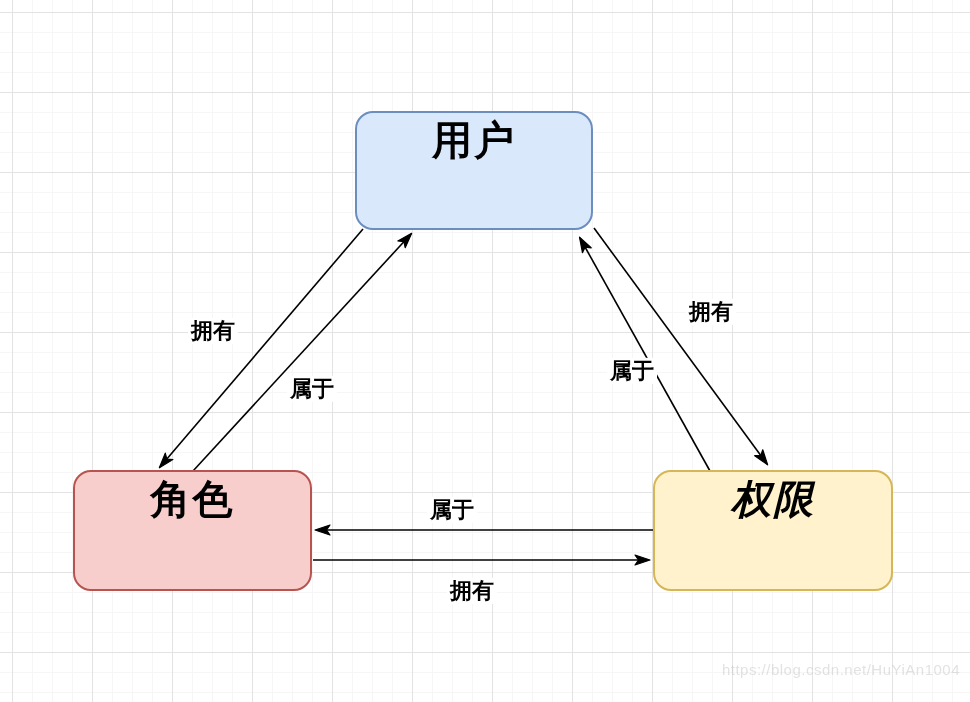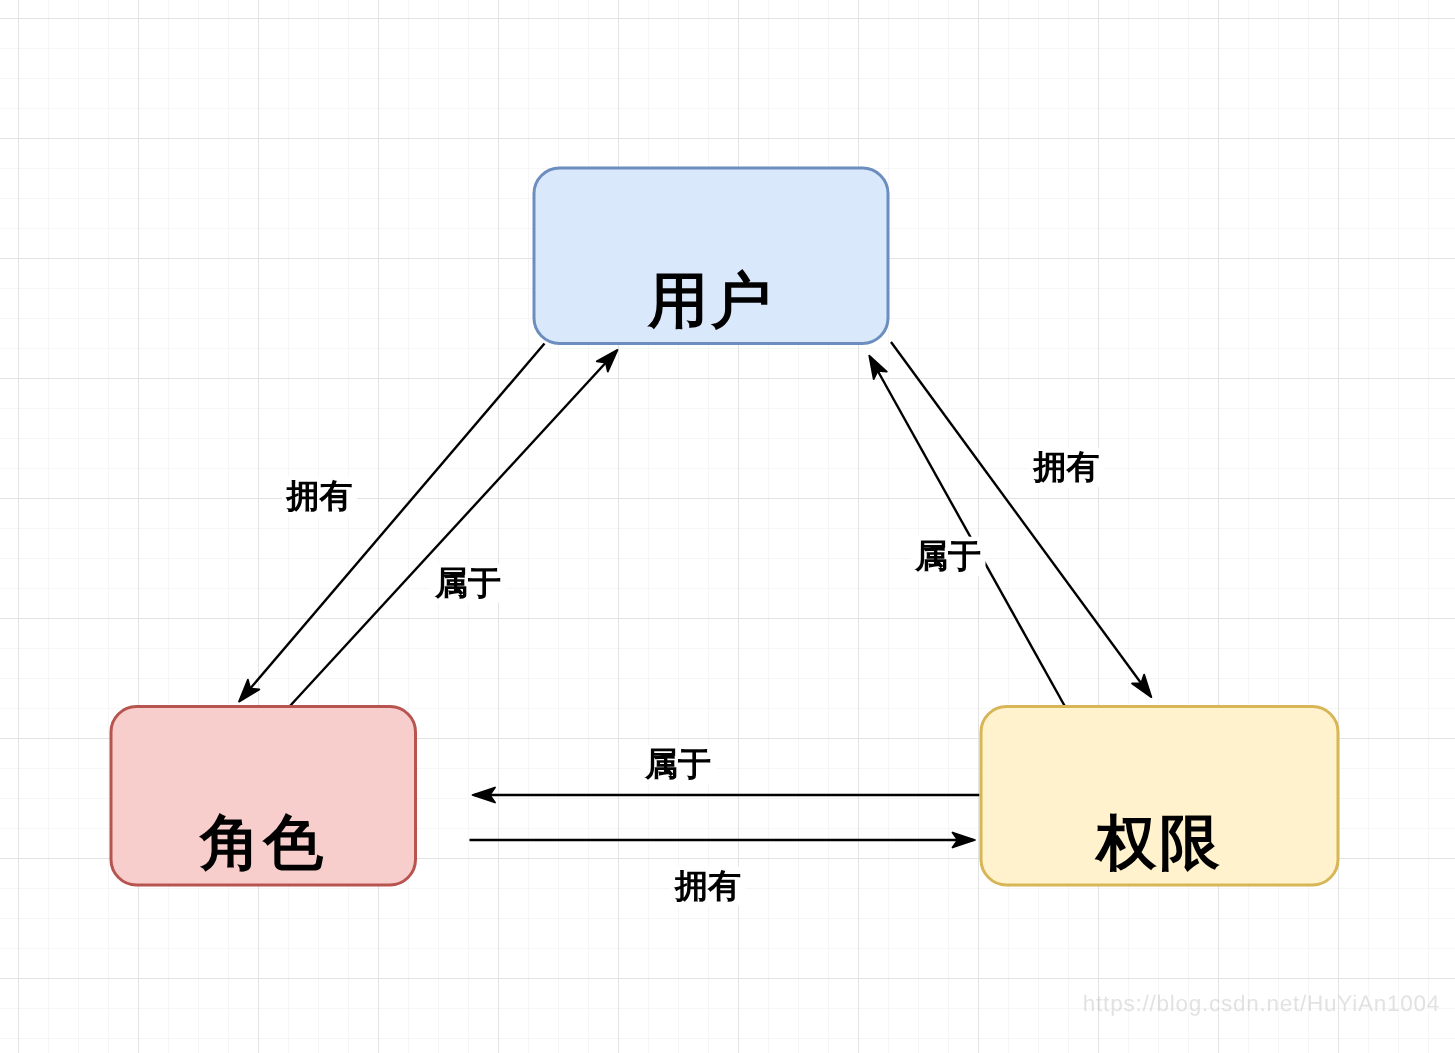--- a/index.html
+++ b/index.html
@@ -15,21 +15,21 @@
       linear-gradient(90deg, #e3e3e3 1px, transparent 1px),
       linear-gradient(#f6f6f6 1px, transparent 1px),
       linear-gradient(90deg, #f6f6f6 1px, transparent 1px);
     background-size: 80px 80px, 80px 80px, 20px 20px, 20px 20px;
     background-position: 12px 12px, 12px 12px, 12px 12px, 12px 12px;
   }
   svg.edges { position: absolute; left: 0; top: 0; width: 970px; height: 702px; }
   .node {
     position: absolute; box-sizing: border-box;
     border: 2px solid #000; border-radius: 18px;
-    display: flex; align-items: flex-end; justify-content: center;
+    display: flex; align-items: flex-start; justify-content: center;
   }
   .node span {
     font-size: 40px; font-weight: 700; color: #000; letter-spacing: 2px;
   }
   .edge-label {
     position: absolute; transform: translate(-50%, -50%);
     font-size: 22px; font-weight: 600; color: #000;
     background: #ffffff; padding: 0 3px; white-space: nowrap; line-height: 1.2;
   }
   .watermark {
@@ -53,24 +53,24 @@
     <line stroke="#000" stroke-width="1.6" marker-end="url(#arrow)" x1="193" y1="471" x2="411" y2="234"></line>
     <line stroke="#000" stroke-width="1.6" marker-end="url(#arrow)" x1="594" y1="228" x2="767" y2="464"></line>
     <line stroke="#000" stroke-width="1.6" marker-end="url(#arrow)" x1="710" y1="471" x2="580" y2="238"></line>
     <line stroke="#000" stroke-width="1.6" marker-end="url(#arrow)" x1="653" y1="530" x2="316" y2="530"></line>
     <line stroke="#000" stroke-width="1.6" marker-end="url(#arrow)" x1="313" y1="560" x2="649" y2="560"></line>
   </svg>
 
   <div class="node" style="left: 355px; top: 111px; width: 238px; height: 119px; background: rgb(218, 232, 252); border-color: rgb(108, 142, 191);">
     <span>用户</span>
   </div>
-  <div class="node" style="left: 73px; top: 470px; width: 205px; height: 121px; background: rgb(248, 206, 204); border-color: rgb(184, 84, 80);">
+  <div class="node" style="left: 73px; top: 470px; width: 239px; height: 121px; background: rgb(248, 206, 204); border-color: rgb(184, 84, 80);">
     <span>角色</span>
   </div>
-  <div class="node" style="left: 653px; top: 470px; width: 240px; height: 121px; background: rgb(255, 242, 204); border-color: rgb(214, 182, 86);">
+  <div class="node" style="left: 653px; top: 470px; width: 240px; height: 121px; background: rgb(255, 242, 204); border-color: rgb(214, 182, 86); font-style: italic;">
     <span>权限</span>
   </div>
 
   <div class="edge-label" style="left: 213px; top: 331px;">拥有</div>
   <div class="edge-label" style="left: 312px; top: 389px;">属于</div>
   <div class="edge-label" style="left: 711px; top: 312px;">拥有</div>
   <div class="edge-label" style="left: 632px; top: 371px;">属于</div>
   <div class="edge-label" style="left: 452px; top: 510px;">属于</div>
   <div class="edge-label" style="left: 472px; top: 591px;">拥有</div>
 

